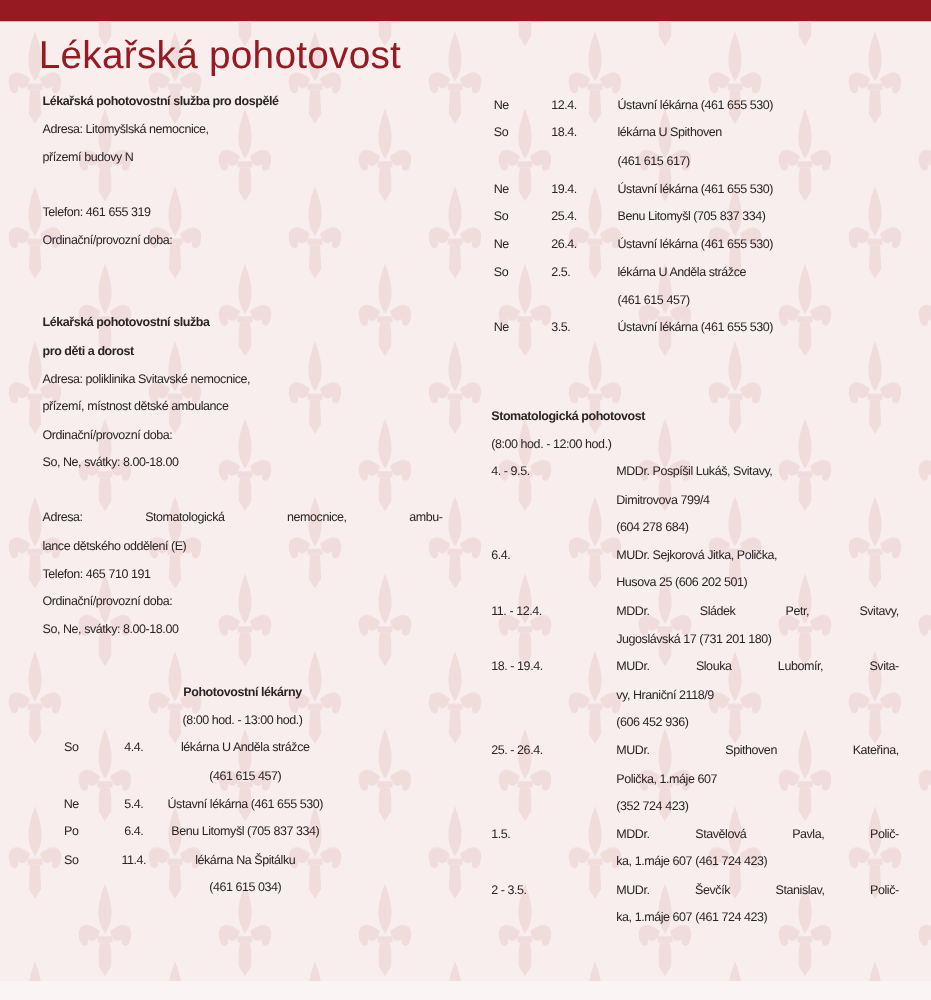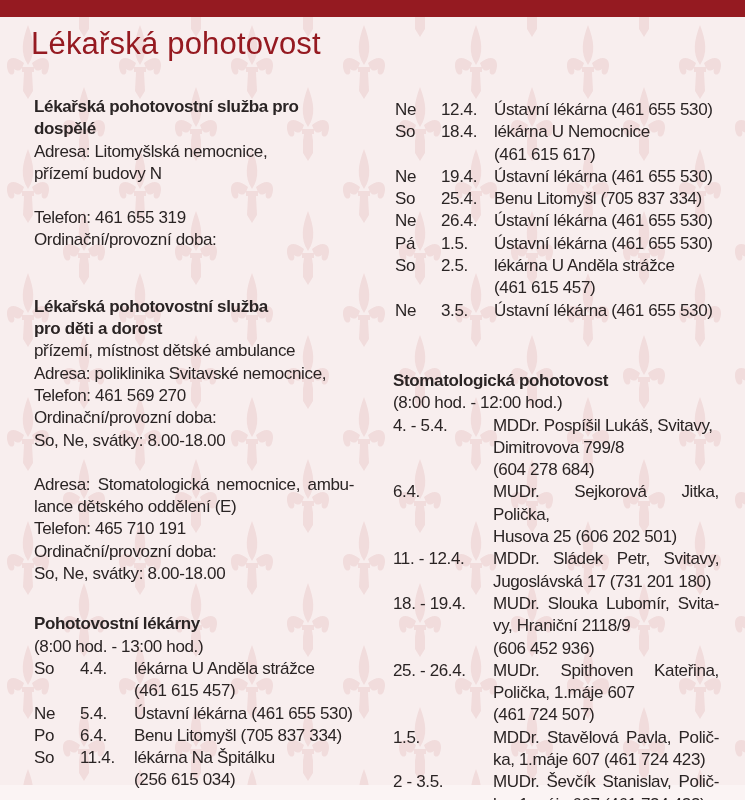--- a/index.html
+++ b/index.html
@@ -10,21 +10,21 @@
     color:#2a2424;
   }
   .topbar { position:absolute; left:0; top:0; width:745px; height:17px; background:#951a21; }
   .pattern { position:absolute; left:0; top:17px; width:745px; height:768px; overflow:hidden; }
   .pattern svg { display:block; }
   .bottom-strip { position:absolute; left:0; top:785px; width:745px; height:15px; background:#fbf4f4; }
   .title {
     position:absolute; left:31px; top:26px; margin:0;
     font-size:31px; font-weight:normal; color:#951a21; letter-spacing:0.2px;
   }
-  .col { position:absolute; font-size:17px; line-height:22.3px; letter-spacing:-0.35px;margin-top:25px; }
+  .col { position:absolute; font-size:10px; line-height:22.3px; letter-spacing:-0.35px; }
   .col-left { left:34px; top:71px; width:320px; }
   .col-right { left:395px; top:74px; width:330px; }
   .bold { font-weight:bold; }
   .p { margin:0; }
   .gap { height:22px; }
   .gap-big { height:44px; }
   .justify { text-align:justify; }
   table.sched { border-collapse:collapse; }
   table.sched td { padding:0; vertical-align:top; line-height:22.3px; }
   .ph-day { width:46px; }
@@ -74,40 +74,39 @@
     <div class="gap"></div>
     <p class="p">Telefon: 461 655 319</p>
     <p class="p">Ordinační/provozní doba:</p>
   </div>
 
   <div class="gap-big"></div>
 
   <div>
     <p class="p bold">Lékařská pohotovostní služba</p>
     <p class="p bold">pro děti a dorost</p>
+    <p class="p">Adresa: poliklinika Svitavské nemocnice,</p>
     <p class="p">přízemí, místnost dětské ambulance</p>
-    <p class="p">Adresa: poliklinika Svitavské nemocnice,</p>
-    <p class="p">Telefon: 461 569 270</p>
     <p class="p">Ordinační/provozní doba:</p>
     <p class="p">So, Ne, svátky: 8.00-18.00</p>
   </div>
 
   <div class="gap"></div>
 
   <div>
     <p class="p justify" style="text-align-last:justify;">Adresa: Stomatologická nemocnice, ambu-</p>
     <p class="p">lance dětského oddělení (E)</p>
     <p class="p">Telefon: 465 710 191</p>
     <p class="p">Ordinační/provozní doba:</p>
     <p class="p">So, Ne, svátky: 8.00-18.00</p>
   </div>
 
   <div class="gap"></div>
 
-  <div style="margin-top:6px;">
+  <div style="margin-top:6px;text-align:center;">
     <p class="p bold">Pohotovostní lékárny</p>
     <p class="p">(8:00 hod. -  13:00 hod.)</p>
     <table class="sched">
       <tbody>
         <tr>
           <td class="ph-day">So</td>
           <td class="ph-date">4.4.</td>
           <td>
             <div>lékárna U Anděla strážce</div>
             <div>(461 615 457)</div>
@@ -125,21 +124,21 @@
           <td class="ph-date">6.4.</td>
           <td>
             <div>Benu Litomyšl (705 837 334)</div>
           </td>
         </tr>
         <tr>
           <td class="ph-day">So</td>
           <td class="ph-date">11.4.</td>
           <td>
             <div>lékárna Na Špitálku</div>
-            <div>(256 615 034)</div>
+            <div>(461 615 034)</div>
           </td>
         </tr>
       </tbody>
     </table>
   </div>
 </div>
 
 <div class="col col-right">
   <table class="sched">
     <tbody>
@@ -147,48 +146,41 @@
         <td class="right-day">Ne</td>
         <td class="right-date">12.4.</td>
         <td>
             <div>Ústavní lékárna (461 655 530)</div>
           </td>
       </tr>
       <tr>
         <td class="right-day">So</td>
         <td class="right-date">18.4.</td>
         <td>
-          <div>lékárna U Nemocnice</div>
+          <div>lékárna U Spithoven</div>
           <div>(461 615 617)</div>
         </td>
       </tr>
       <tr>
         <td class="right-day">Ne</td>
         <td class="right-date">19.4.</td>
         <td>
             <div>Ústavní lékárna (461 655 530)</div>
           </td>
       </tr>
       <tr>
         <td class="right-day">So</td>
         <td class="right-date">25.4.</td>
         <td>
             <div>Benu Litomyšl (705 837 334)</div>
           </td>
       </tr>
       <tr>
         <td class="right-day">Ne</td>
         <td class="right-date">26.4.</td>
-        <td>
-            <div>Ústavní lékárna (461 655 530)</div>
-          </td>
-      </tr>
-      <tr>
-        <td class="right-day">Pá</td>
-        <td class="right-date">1.5.</td>
         <td>
             <div>Ústavní lékárna (461 655 530)</div>
           </td>
       </tr>
       <tr>
         <td class="right-day">So</td>
         <td class="right-date">2.5.</td>
         <td>
           <div>lékárna U Anděla strážce</div>
           <div>(461 615 457)</div>
@@ -205,24 +197,24 @@
   </table>
 
   <div style="height:48px;"></div>
 
   <div style="margin-left:-2px;">
     <p class="p bold">Stomatologická pohotovost</p>
     <p class="p">(8:00 hod. - 12:00 hod.)</p>
     <table class="sched">
       <tbody>
         <tr>
-          <td class="st-date">4. - 5.4.</td>
+          <td class="st-date">4. - 9.5.</td>
           <td class="st-text">
             <div>MDDr. Pospíšil Lukáš, Svitavy,</div>
-            <div>Dimitrovova 799/8</div>
+            <div>Dimitrovova 799/4</div>
             <div>(604 278 684)</div>
           </td>
         </tr>
         <tr>
           <td class="st-date">6.4.</td>
           <td class="st-text">
             <div>MUDr. Sejkorová Jitka, Polička,</div>
             <div>Husova 25 (606 202 501)</div>
           </td>
         </tr>
@@ -239,21 +231,21 @@
             <div style="text-align:justify;text-align-last:justify;">MUDr. Slouka Lubomír, Svita-</div>
             <div>vy, Hraniční 2118/9</div>
             <div>(606 452 936)</div>
           </td>
         </tr>
         <tr>
           <td class="st-date">25. - 26.4.</td>
           <td class="st-text">
             <div style="text-align:justify;text-align-last:justify;">MUDr. Spithoven Kateřina,</div>
             <div>Polička, 1.máje 607</div>
-            <div>(461 724 507)</div>
+            <div>(352 724 423)</div>
           </td>
         </tr>
         <tr>
           <td class="st-date">1.5.</td>
           <td class="st-text">
             <div style="text-align:justify;text-align-last:justify;">MDDr. Stavělová Pavla, Polič-</div>
             <div>ka, 1.máje 607  (461 724 423)</div>
           </td>
         </tr>
         <tr>

